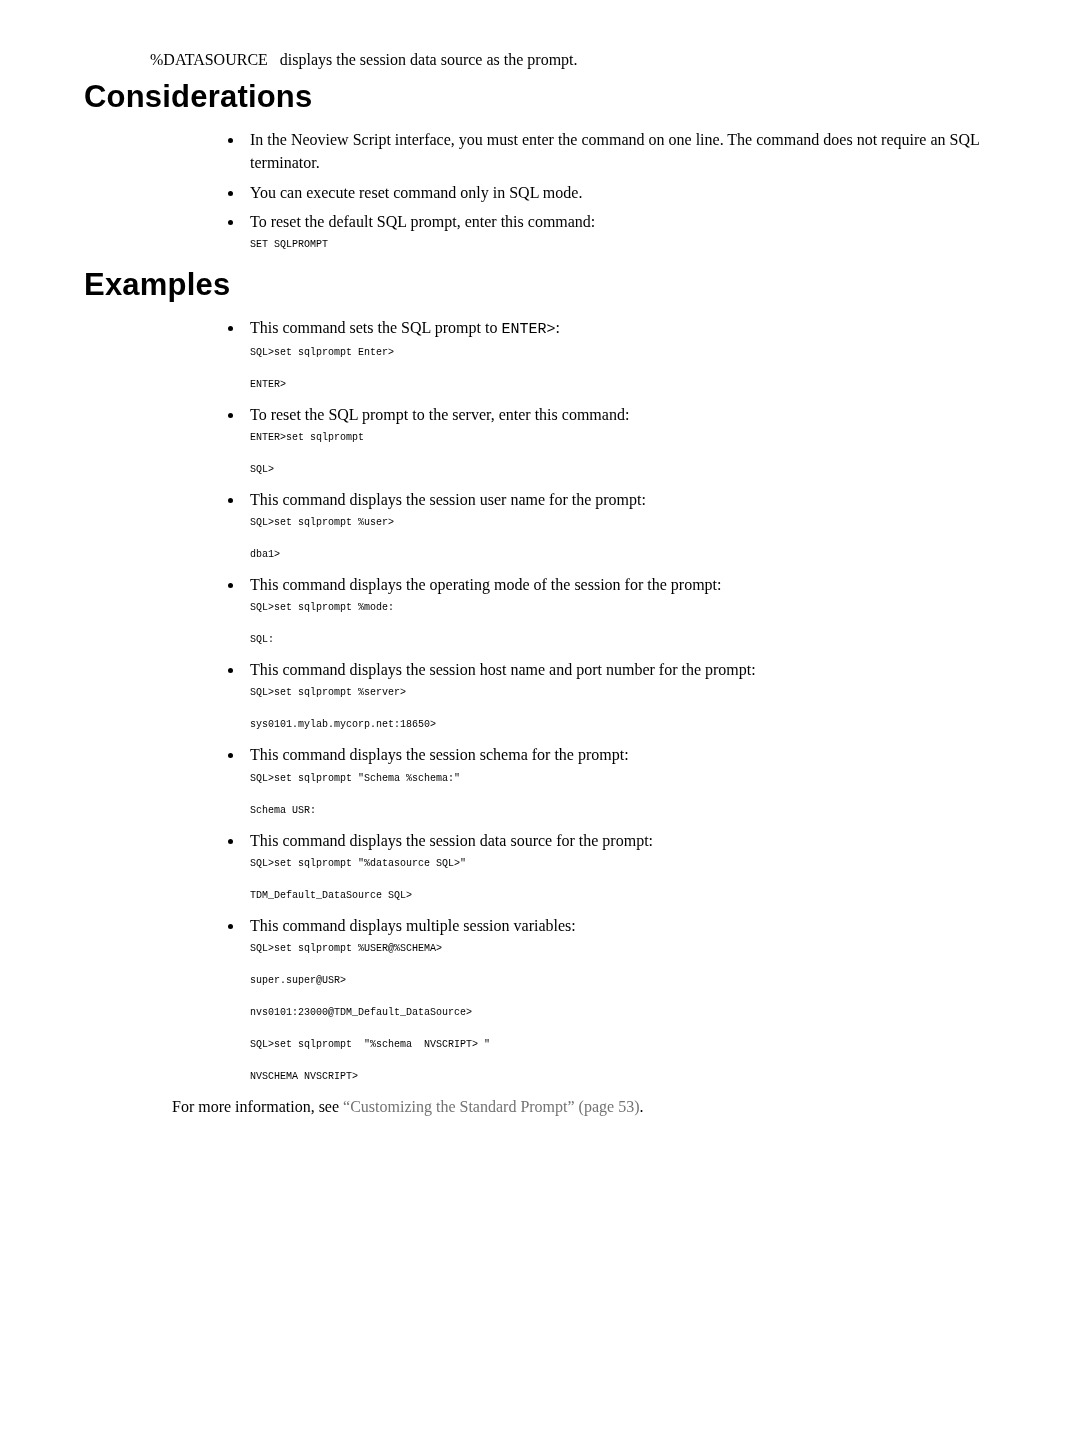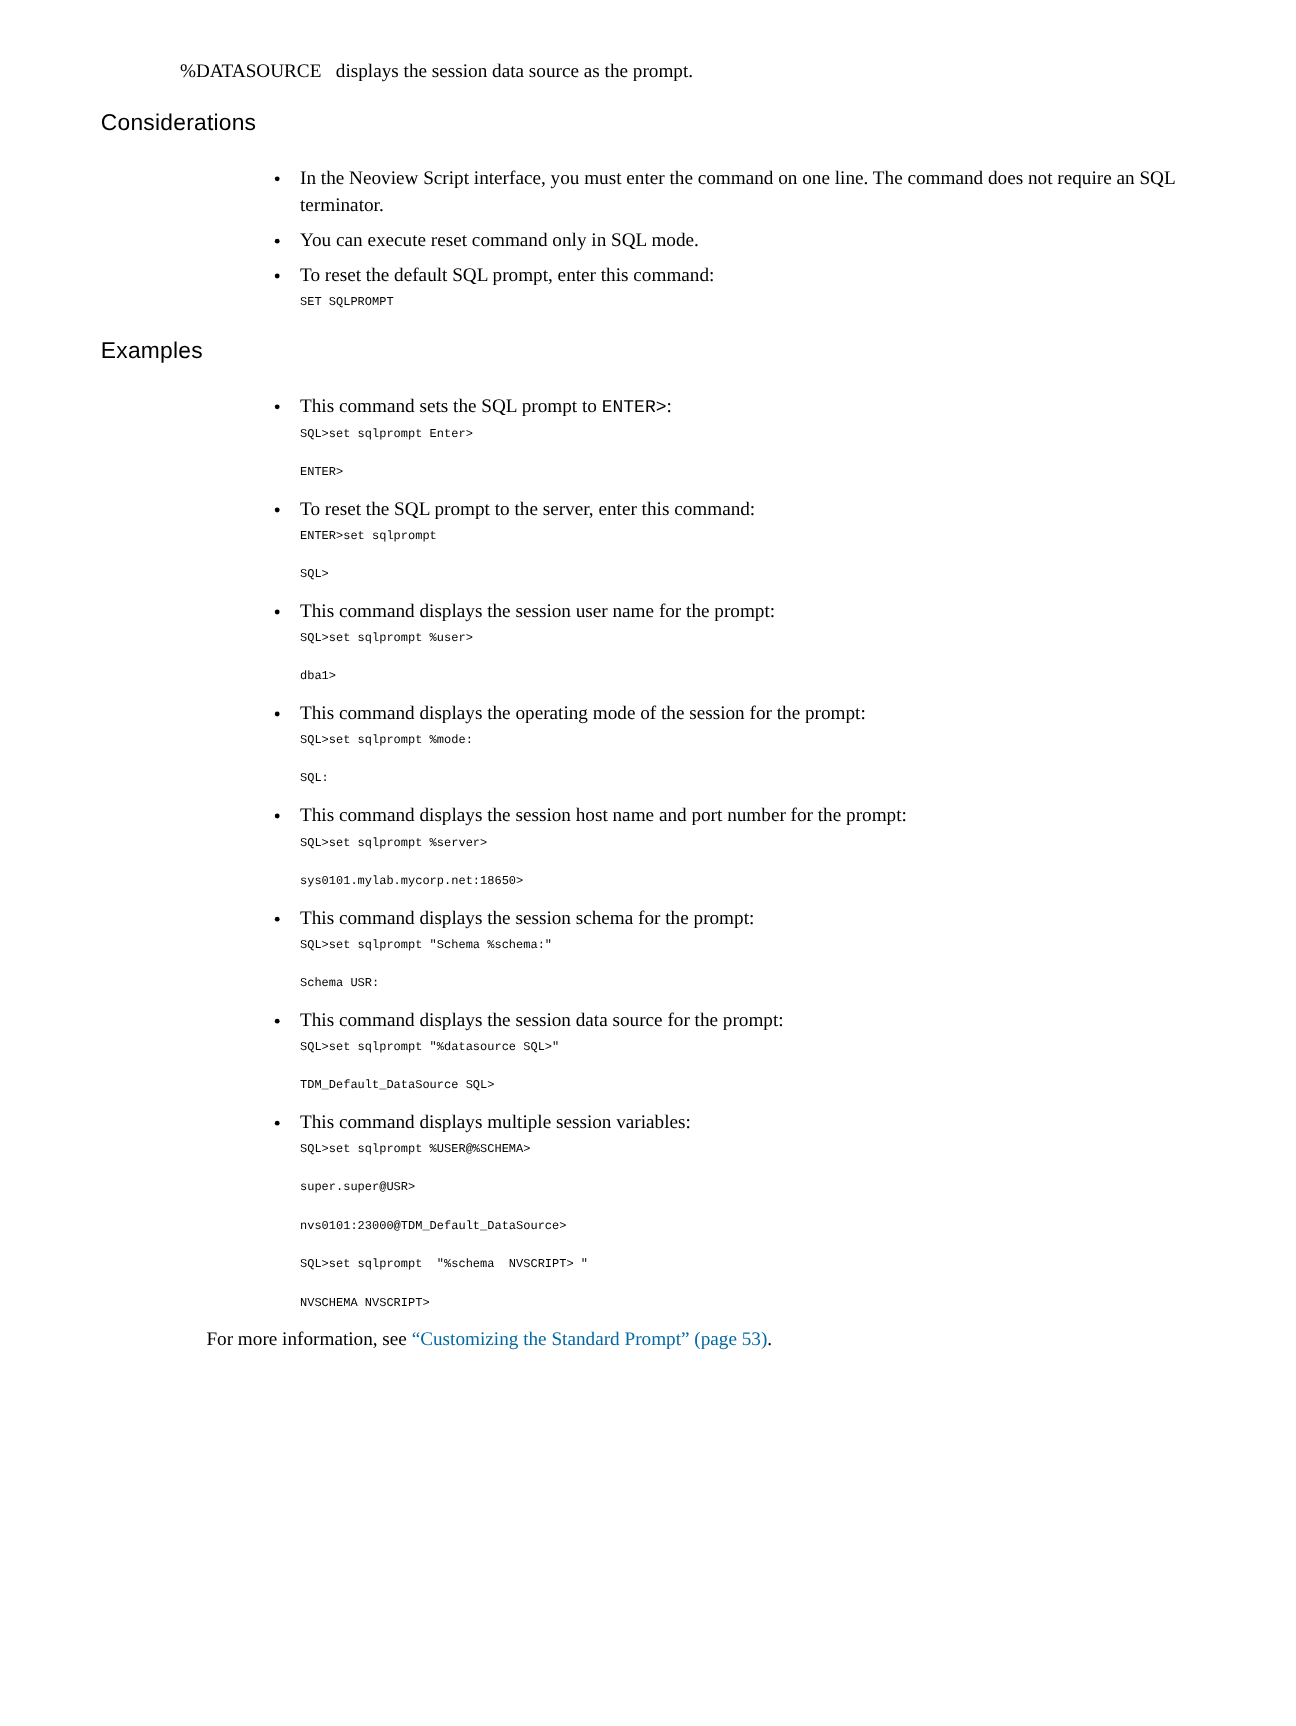--- a/index.html
+++ b/index.html
@@ -9,47 +9,47 @@
     color: #000;
     background: #fff;
     margin: 0;
     padding: 48px 84px 60px 84px;
     width: 1080px;
     box-sizing: border-box;
   }
   .indent-1 { margin-left: 66px; }
   .h2 {
     font-family: Arial, Helvetica, sans-serif;
-    font-weight: 400;
-    font-size: 19px;
-    margin: 18px 0 8px 0;
+    font-weight: 700;
+    font-size: 31px;
+    margin: 4px 0 8px 0;
     letter-spacing: 0.2px;
   }
   ul.bullets {
     list-style: disc;
-    margin: 20px 0 4px 160px;
+    margin: 8px 0 4px 160px;
     padding: 0;
   }
   ul.bullets > li {
     margin: 2px 0 6px 0;
     padding-left: 6px;
   }
   .code, code {
     font-family: "Courier New", Courier, monospace;
     font-size: 15px;
   }
   .code-block-nested {
     font-family: "Courier New", Courier, monospace;
     font-size: 10px;
     white-space: pre;
     margin: 4px 0 10px 0;
     line-height: 1.6;
   }
   .para-text { margin: 0 0 4px 0; }
-  a.link { color: #0369a1; text-decoration: none; }
+  a.link { color: #737373; text-decoration: none; }
 </style>
 </head>
 <body>
 
 <div class="indent-1">
   <span>%DATASOURCE</span>&nbsp;&nbsp;&nbsp;<span>displays the session data source as the prompt.</span>
 </div>
 
 <h2 class="h2">Considerations</h2>
 <ul class="bullets">

